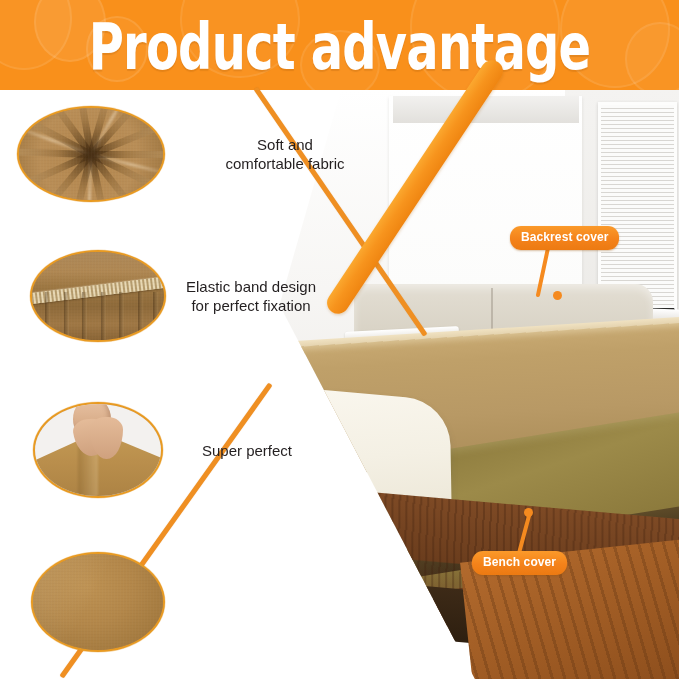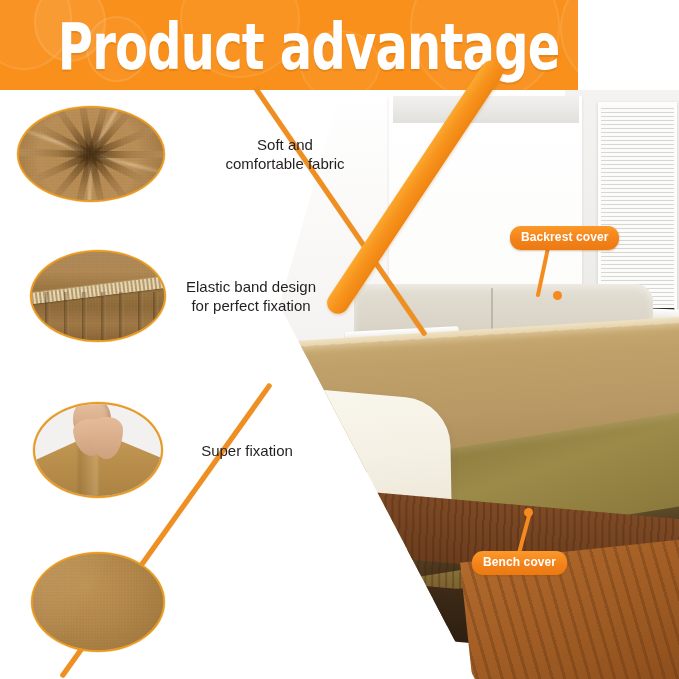--- a/index.html
+++ b/index.html
@@ -7,21 +7,21 @@
   body {
     font-family:"Liberation Sans", sans-serif;
     background:#ffffff;
     overflow:hidden;
     position:relative;
   }
   #stage { position:relative; width:679px; height:679px; overflow:hidden; background:#fff; }
 
   
   .header {
-    position:absolute; left:0; top:0; width:578px; height:90px;
+    position:absolute; left:0; top:0; width:679px; height:90px;
     background:#f9901b;
     overflow:hidden;
   }
   .header .bubbles { position:absolute; inset:0; }
   .header .bub {
     position:absolute; border-radius:50%;
     border:2px solid rgba(255,255,255,.085);
     background:rgba(255,255,255,.045);
   }
   .header .bub.b1 { left:-24px; top:-34px; width:96px; height:104px; }
@@ -448,21 +448,21 @@
     <div class="feature" style="left:33px; top:312px;">
       <div class="thumb" style="width:130px; height:96px;">
         <div class="stretch">
           <span class="cloth"></span>
           <span class="peak-shade"></span>
           <span class="hand"></span>
           <span class="finger f1"></span>
           <span class="finger f2"></span>
         </div>
       </div>
-      <div class="feat-text" style="width:140px; margin-left:14px;">Super fixation</div>
+      <div class="feat-text" style="width:140px; margin-left:14px;">Super perfect</div>
     </div>
 
     <div class="feature" style="left:31px; top:462px;">
       <div class="thumb" style="width:134px; height:100px;">
         <div class="flat">
           <span class="sheen"></span>
         </div>
         <div class="noise"></div>
       </div>
     </div>

